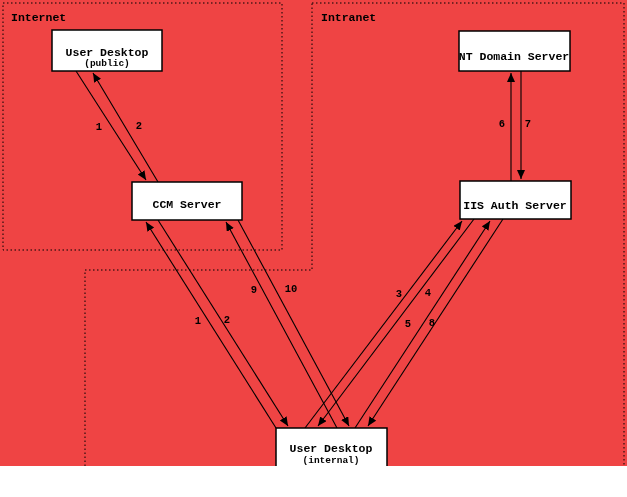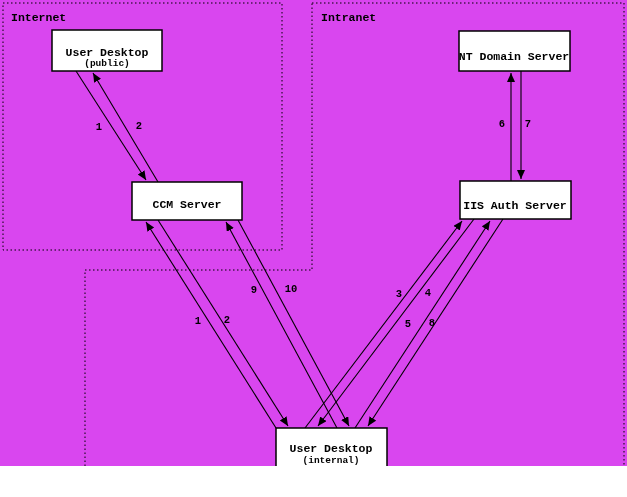--- a/index.html
+++ b/index.html
@@ -4,21 +4,21 @@
 <style>
   html, body {
     margin: 0;
     padding: 0;
     background: #ffffff;
   }
   #canvas {
     position: relative;
     width: 627px;
     height: 466px;
-    background: #d946ef;
+    background: #ef4444;
     overflow: hidden;
   }
   svg {
     display: block;
   }
   .node-rect {
     fill: #ffffff;
     stroke: #000000;
     stroke-width: 1.5;
   }

